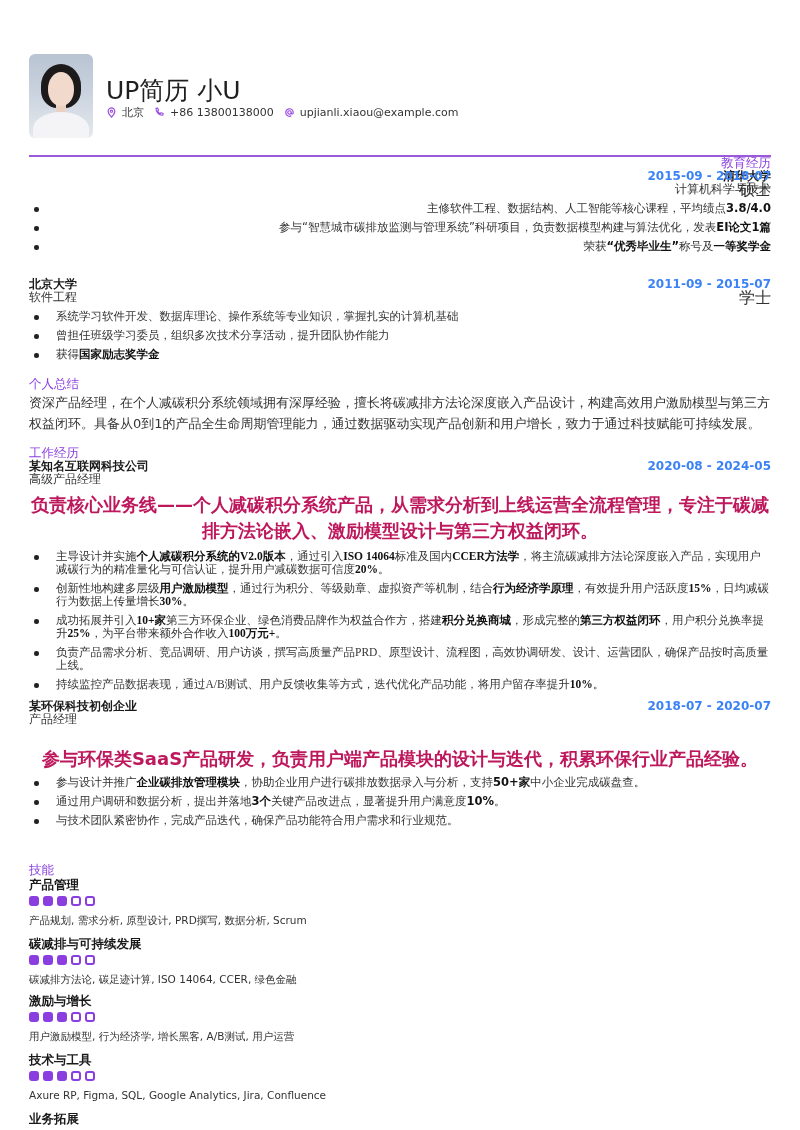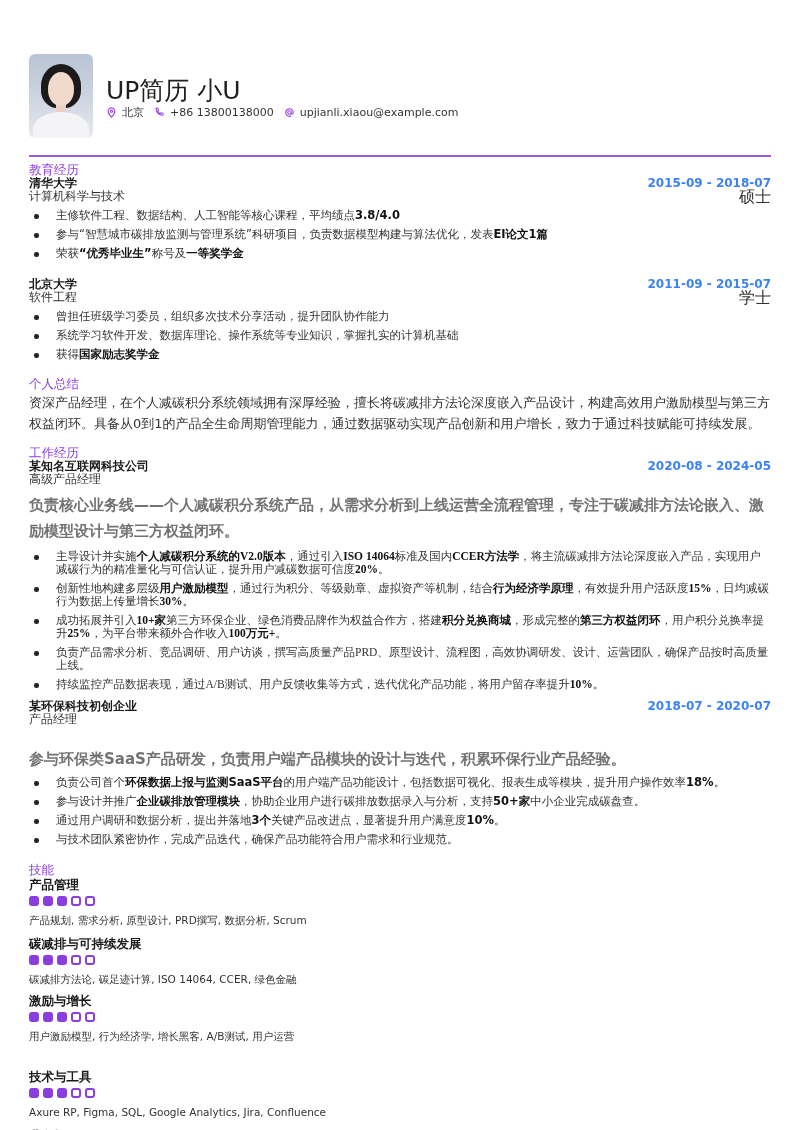--- a/index.html
+++ b/index.html
@@ -27,21 +27,21 @@
   .entry-role { font-size: 12px; color: #333; }
   .entry-date { position: absolute; right: 0; top: 0; font-size: 12px; font-weight: 700; color: #3b82f6; }
   .entry-degree { position: absolute; right: 0; top: 13px; font-size: 16px; color: #333; }
 
   ul.bullets { list-style: none; margin-top: 4px; }
   ul.bullets li { position: relative; padding-left: 27px; font-size: 11.5px; color: #333; line-height: 13px; margin-bottom: 6px; }
   ul.bullets li::before { content: ""; position: absolute; left: 5px; top: 5px; width: 4.5px; height: 4.5px; border-radius: 50%; background: #222; }
   ul.bullets li b { color: #111; font-weight: 700; }
 
   .summary { font-size: 13px; color: #333; line-height: 21px; }
-  .lead { font-size: 15px; font-weight: 700; color: #737373; line-height: 26px; margin-top: 6px; }
+  .lead { font-size: 18px; font-weight: 700; color: #be185d; line-height: 26px; margin-top: 6px; text-align: center; }
 
   .abs { position: absolute; left: 0; width: 742px; }
 
   .skill-name { font-size: 12.5px; font-weight: 700; color: #1a1a1a; line-height: 15px; }
   .dots { display: flex; margin-top: 4px; height: 11px; }
   .dot { width: 10px; height: 10px; border-radius: 3px; margin-right: 4px; border: 2px solid #8a3ee0; }
   .dot.full { background: #8a3ee0; }
   .skill-desc { font-size: 10.5px; color: #333; margin-top: 7px; line-height: 13px; }
 </style>
 </head>
@@ -75,21 +75,21 @@
         <svg viewBox="0 0 12 12">
             <circle cx="6" cy="6" r="1.9" fill="none" stroke="#9b4de0" stroke-width="1.3"></circle>
             <path d="M7.9 6v.8c0 1.2 2.2 1.2 2.2-.8A4.1 4.1 0 1 0 8 9.6" fill="none" stroke="#9b4de0" stroke-width="1.3"></path>
           </svg>
         <span>upjianli.xiaou@example.com</span>
       </span>
     </div>
   </div>
   <div class="rule"></div>
 
-  <div class="abs" style="top:163px;">
+  <div class="abs" style="top:156px;text-align:right;">
     <div class="section-title">教育经历</div>
     <div class="entry-head">
       <div class="entry-org">清华大学</div>
       <div class="entry-role">计算机科学与技术</div>
       <div class="entry-date">2015-09 - 2018-07</div>
       <div class="entry-degree">硕士</div>
     </div>
     <ul class="bullets" style="margin-top:6px;">
       <li><span>主修软件工程、数据结构、人工智能等核心课程，平均绩点</span><b>3.8/4.0</b></li>
       <li><span>参与“智慧城市碳排放监测与管理系统”科研项目，负责数据模型构建与算法优化，发表</span><b>EI论文1篇</b></li>
@@ -98,22 +98,22 @@
   </div>
 
   <div class="abs" style="top:278px;">
     <div class="entry-head">
       <div class="entry-org">北京大学</div>
       <div class="entry-role">软件工程</div>
       <div class="entry-date">2011-09 - 2015-07</div>
       <div class="entry-degree">学士</div>
     </div>
     <ul class="bullets" style="margin-top:6px;">
+      <li><span>系统学习软件开发、数据库理论、操作系统等专业知识，掌握扎实的计算机基础</span></li>
       <li><span>曾担任班级学习委员，组织多次技术分享活动，提升团队协作能力</span></li>
-      <li><span>系统学习软件开发、数据库理论、操作系统等专业知识，掌握扎实的计算机基础</span></li>
       <li><span>获得</span><b>国家励志奖学金</b></li>
     </ul>
   </div>
 
   <div class="abs" style="top:377px;">
     <div class="section-title">个人总结</div>
     <div class="summary" style="margin-top:1px;">资深产品经理，在个人减碳积分系统领域拥有深厚经验，擅长将碳减排方法论深度嵌入产品设计，构建高效用户激励模型与第三方权益闭环。具备从0到1的产品全生命周期管理能力，通过数据驱动实现产品创新和用户增长，致力于通过科技赋能可持续发展。</div>
   </div>
 
   <div class="abs" style="top:446px;">
@@ -134,21 +134,20 @@
   </div>
 
   <div class="abs" style="top:700px;">
     <div class="entry-head">
       <div class="entry-org">某环保科技初创企业</div>
       <div class="entry-role">产品经理</div>
       <div class="entry-date">2018-07 - 2020-07</div>
     </div>
     <div class="lead" style="margin-top:20px;">参与环保类SaaS产品研发，负责用户端产品模块的设计与迭代，积累环保行业产品经验。</div>
     <ul class="bullets" id="work1" style="margin-top:4px;">
-        <li><span>负责公司首个</span><b>环保数据上报与监测SaaS平台</b><span>的用户端产品功能设计，包括数据可视化、报表生成等模块，提升用户操作效率</span><b>18%</b><span>。</span></li>
         <li><span>参与设计并推广</span><b>企业碳排放管理模块</b><span>，协助企业用户进行碳排放数据录入与分析，支持</span><b>50+家</b><span>中小企业完成碳盘查。</span></li>
         <li><span>通过用户调研和数据分析，提出并落地</span><b>3个</b><span>关键产品改进点，显著提升用户满意度</span><b>10%</b><span>。</span></li>
         <li><span>与技术团队紧密协作，完成产品迭代，确保产品功能符合用户需求和行业规范。</span></li>
       </ul>
   </div>
 
   <div class="abs" style="top:863px;">
     <div class="section-title">技能</div>
     <div id="skills">
         <div style="margin-bottom: 9px;">
@@ -166,21 +165,21 @@
           <div class="skill-name">碳减排与可持续发展</div>
           <div class="dots">
             <span class="dot full"></span>
             <span class="dot full"></span>
             <span class="dot full"></span>
             <span class="dot"></span>
             <span class="dot"></span>
           </div>
           <div class="skill-desc">碳减排方法论, 碳足迹计算, ISO 14064, CCER, 绿色金融</div>
         </div>
-        <div style="margin-bottom: 26px;">
+        <div style="margin-bottom: 9px;">
           <div class="skill-name">激励与增长</div>
           <div class="dots">
             <span class="dot full"></span>
             <span class="dot full"></span>
             <span class="dot full"></span>
             <span class="dot"></span>
             <span class="dot"></span>
           </div>
           <div class="skill-desc">用户激励模型, 行为经济学, 增长黑客, A/B测试, 用户运营</div>
         </div>

